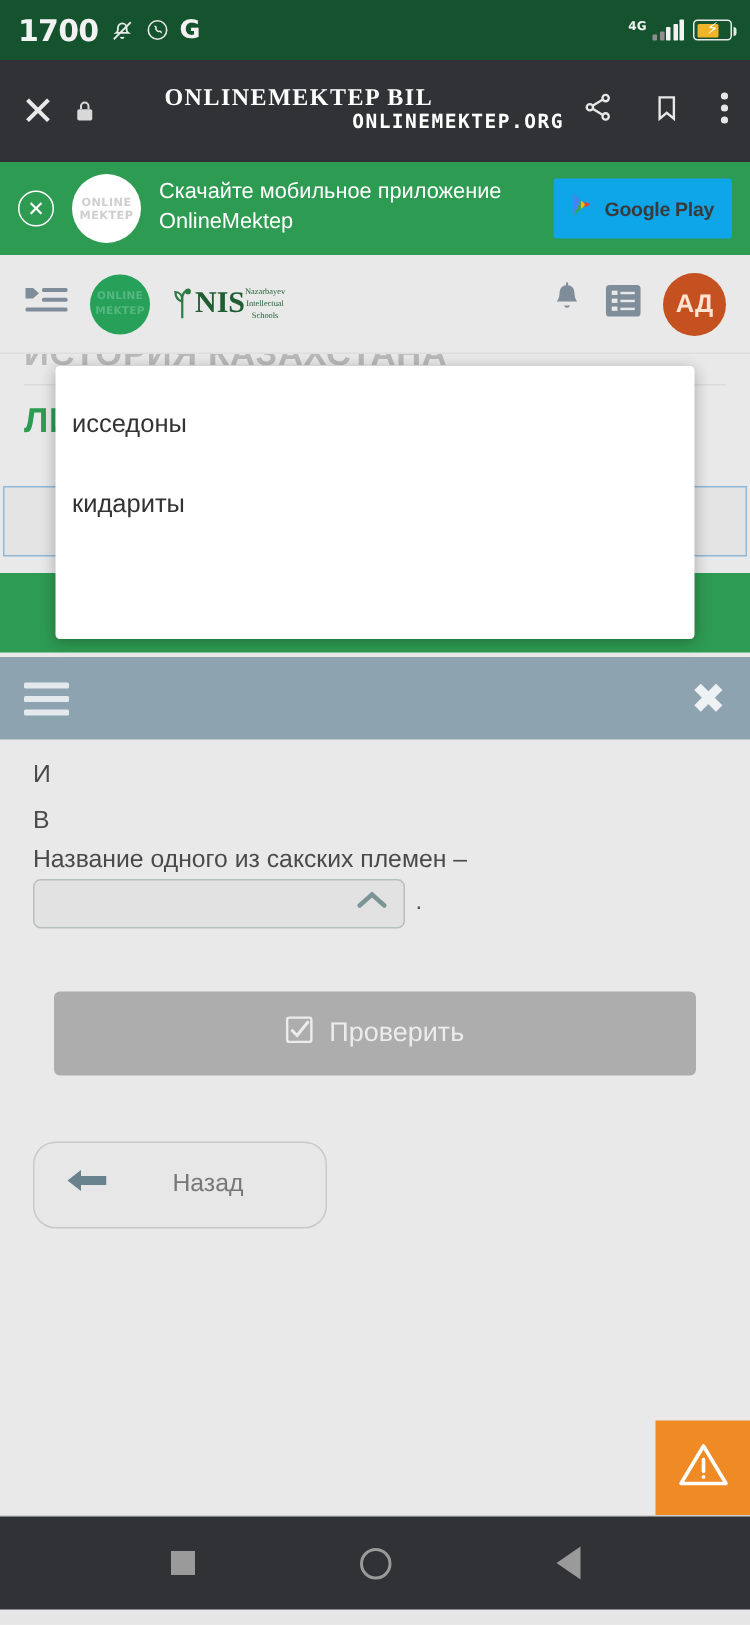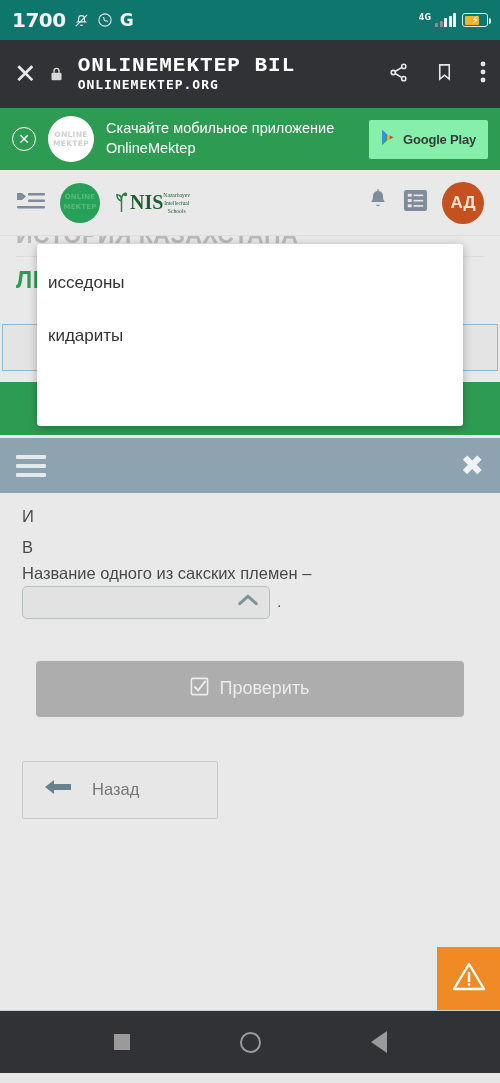--- a/index.html
+++ b/index.html
@@ -5,21 +5,21 @@
   * { box-sizing: border-box; margin: 0; padding: 0; }
   html, body {
     width: 500px; height: 1083px;
     font-family: "Liberation Sans", "DejaVu Sans", sans-serif;
     background: #e8e8e8; overflow: hidden;
   }
   .phone { position: relative; width: 500px; height: 1083px; background: #e6e6e6; }
 
   
   .statusbar {
-    height: 40px; background: #0f766e; color: #f2f2f2;
+    height: 40px; background: #14532d; color: #f2f2f2;
     display: flex; align-items: center; justify-content: space-between;
     padding: 0 12px;
   }
   .sb-left { display: flex; align-items: center; gap: 7px; }
   .sb-clock { font-size: 20px; font-weight: 700; letter-spacing: -0.5px;
               font-family: "DejaVu Sans", sans-serif; }
   .sb-right { display: flex; align-items: center; gap: 6px; }
   .ic { display: inline-flex; align-items: center; justify-content: center; }
 
   
@@ -40,40 +40,40 @@
   .battery .fill { height: 100%; width: 70%; background: #f0b429; border-radius: 1px; }
   .battery .bolt { position:absolute; left:50%; top:50%; transform:translate(-50%,-50%);
                    font-size: 11px; color:#fff; line-height:1; }
 
   
   .chrome { height: 68px; background: #303235; display:flex; align-items:center;
             padding: 0 14px; gap: 12px; }
   .chrome-x { font-size: 27px; color:#e9e9e9; line-height:1; font-weight: 300; }
   .lock { color:#d8d8d8; }
   .urlblock { flex:1; min-width:0; padding-left: 2px; }
-  .url-title { font-size: 21px; font-weight: 700; color:#fff; letter-spacing: 1px;
-               line-height:1.02; font-family: Liberation Mono, monospace;
-               white-space:nowrap; overflow:hidden; }
+  .url-title { font-size: 16px; font-weight: 700; color:#fff; letter-spacing: 1px;
+               line-height:1.02; font-family: Liberation Serif, serif;
+               white-space:nowrap; overflow:hidden;margin-left:32px; }
   .url-host { font-size: 13px; font-weight: 700; color:#fff; letter-spacing: 1px;
-              line-height:1.25; font-family: "DejaVu Sans Mono", monospace; }
+              line-height:1.25; font-family: "DejaVu Sans Mono", monospace; text-align: right; }
   .chrome-icons { display:flex; align-items:center; gap: 26px; }
   .chrome-icons .ci { color:#e7e7e7; }
 
   
   .appbanner { height: 62px; background: #2e9b52; display:flex; align-items:center;
                padding: 0 12px; gap: 12px; }
   .banner-close { width:24px;height:24px;border:1.8px solid #fff;border-radius:50%;
                   color:#fff;font-size:14px;display:flex;align-items:center;justify-content:center;
                   flex:0 0 auto;}
   .banner-logo { width:46px;height:46px;border-radius:50%;background:#fff;flex:0 0 auto;
                  display:flex;flex-direction:column;align-items:center;justify-content:center;
                  color:#cfcfcf;font-size:7.5px;font-weight:700;line-height:1.25;
                  letter-spacing:.3px;font-family:"DejaVu Sans", sans-serif;}
   .banner-text { flex:1; color:#ffffff; font-size:14.5px; line-height:1.35; }
-  .gp-btn { background:#86efac; border-radius:2px; padding:9px 12px; display:flex;
+  .gp-btn { background:#0ea5e9; border-radius:2px; padding:9px 12px; display:flex;
             align-items:center; gap:7px; flex:0 0 auto; }
   .gp-label { font-size:13px; color:#3a3a3a; font-weight:600; letter-spacing:-.2px; }
 
   
   .siteheader { height: 66px; background:#e9e9e9; display:flex; align-items:center;
                 padding: 0 16px; gap: 14px; border-bottom:1px solid #dedede; }
   .burger-blue { color:#7f8c99; }
   .om-circle { width:40px;height:40px;border-radius:50%;background:#27a05a;
                display:flex;flex-direction:column;align-items:center;justify-content:center;
                color:#55b87f;font-size:7px;font-weight:700;line-height:1.3;letter-spacing:.2px;
@@ -118,22 +118,22 @@
   .selbox { width:248px; height:33px; background:#e2e2e2; border:1px solid #b7bfbd;
             border-radius:5px; display:flex; align-items:center; justify-content:flex-end;
             padding-right:10px; }
   .caret-up { color:#7b9496; }
   .dot { color:#555; font-size:16px; }
 
   .checkbtn { margin: 42px 36px 0; height:56px; background:#adadad; border-radius:4px;
               display:flex;align-items:center;justify-content:center;gap:10px;
               color:#ececec;font-size:18px; }
   .backbtn { margin: 44px 0 0 22px; width:196px; height:58px; background:#e7e7e7;
-             border:1px solid #c9c9c9; border-radius:2px; display:flex;
-             align-items:center; padding: 12px 22px; gap:21px; color:#777; font-size:16.5px; }
+             border:1px solid #c9c9c9; border-radius:15px; display:flex;
+             align-items:center; padding: 12px 22px; gap:44px; color:#777; font-size:16.5px; }
   .back-arrow { color:#67828c; font-size:20px; }
 
   
   .warnbtn { position:absolute; right:0; bottom:0; width:63px; height:63px;
              background:#f08a24; display:flex;align-items:center;justify-content:center; }
 
   
   .dropdown { position:absolute; left:37px; top:8px; width:426px; height:182px;
               background:#fff; border-radius:3px;
               box-shadow: 0 2px 10px rgba(0,0,0,.28); padding: 12px 0; }

